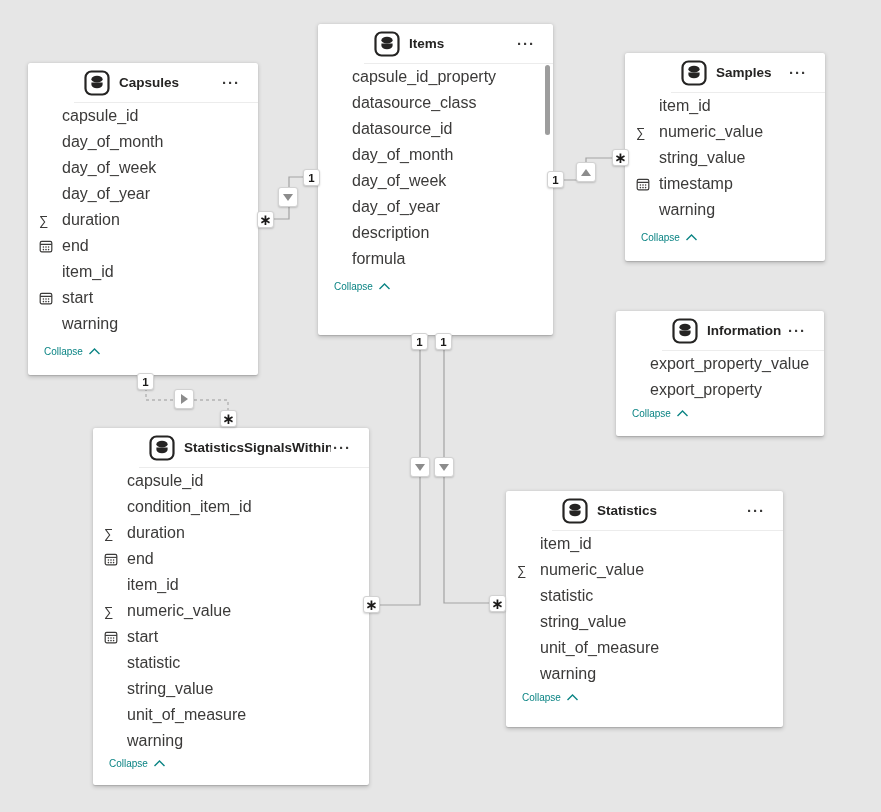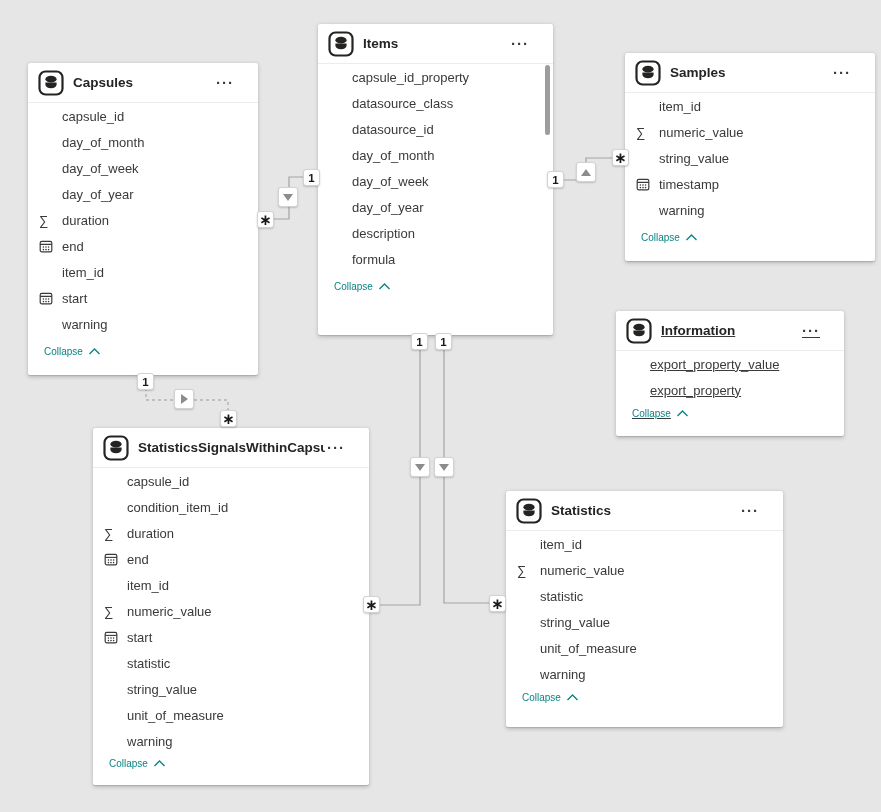--- a/index.html
+++ b/index.html
@@ -10,45 +10,45 @@
     color:#3b3a39;
   }
   
   .card {
     position:absolute; background:#ffffff; border-radius:2px; z-index:1;
     box-shadow:0 1.2px 4px rgba(0,0,0,.20), 0 .3px 1px rgba(0,0,0,.12);
     box-sizing:border-box; overflow:hidden;
   }
   #card-capsules    { left:28px;  top:63px;  width:230px; height:312px; }
   #card-items       { left:318px; top:24px;  width:235px; height:311px; }
-  #card-samples     { left:625px; top:53px;  width:250px; height:208px; }
-  #card-information { left:616px; top:311px; width:228px; height:125px;text-decoration:underline; }
+  #card-samples     { left:625px; top:53px;  width:200px; height:208px; }
+  #card-information { left:616px; top:311px; width:208px; height:125px; }
   #card-statistics  { left:506px; top:491px; width:277px; height:236px; }
   #card-sswc        { left:93px;  top:428px; width:276px; height:357px; }
 
   .card-header {
     height:40px; display:flex; align-items:center;
-    padding:0 22px 0 10px; border-bottom:1px solid #ececec; box-sizing:border-box;
+    padding:0 16px 0 10px; border-bottom:1px solid #ececec; box-sizing:border-box;margin-left:46px;
   }
   .tbl-icon { flex:0 0 26px; width:26px; height:26px; margin-right:9px; }
   .card-title {
     flex:1 1 auto; font-size:13.5px; font-weight:700; color:#252423;
     white-space:nowrap; overflow:hidden;
   }
   .more {
     flex:0 0 auto; font-size:15px; font-weight:700; letter-spacing:1px;
     color:#3b3a39; cursor:pointer; line-height:10px; padding:0 2px;
   }
   .rows { padding-top:0; }
   .row { height:26px; display:flex; align-items:center; padding-left:11px; }
   .ficon {
     flex:0 0 23px; width:23px; display:flex; align-items:center;
     font-size:13px; color:#3b3a39; line-height:1;
   }
-  .fname { font-size:13px; color:#3b3a39; white-space:nowrap; }
+  .fname { font-size:16px; color:#3b3a39; white-space:nowrap; }
   .collapse {
     display:flex; align-items:center; gap:5px;
     padding:9px 0 0 16px; font-size:10px; color:#0b8484; cursor:pointer;
   }
   .scroll-thumb {
     position:absolute; right:3px; top:41px; width:5px; height:70px;
     background:#9d9d9d; border-radius:2.5px; z-index:2;
   }
 
   

